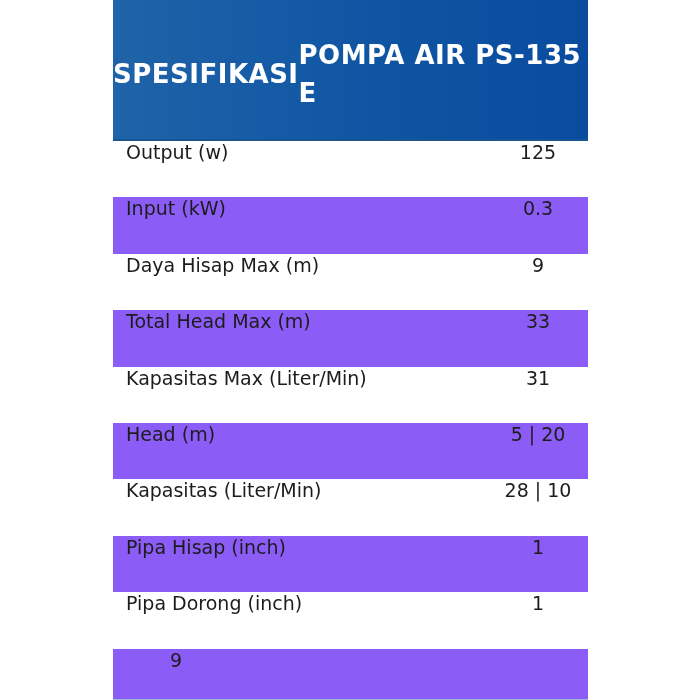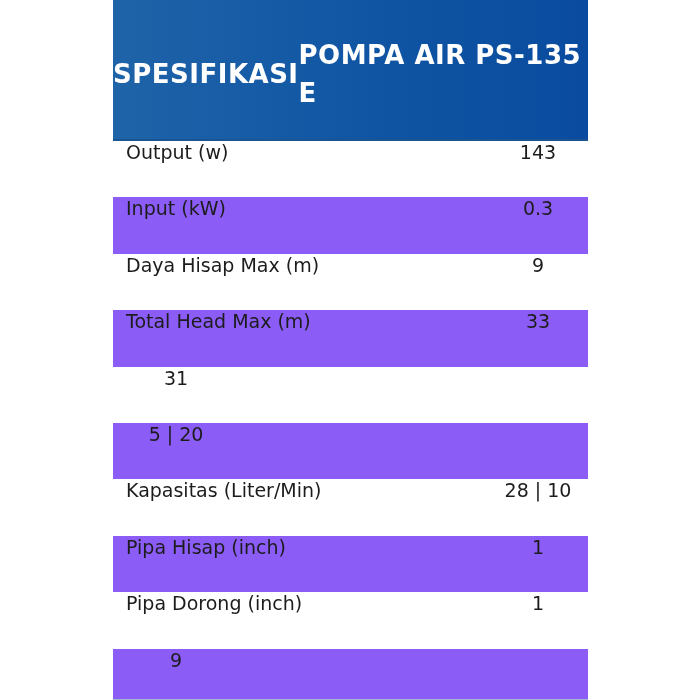--- a/index.html
+++ b/index.html
@@ -23,38 +23,40 @@
 <body>
 
 <div class="panel">
   <div class="header">
     <div class="line">SPESIFIKASI</div>
     <div class="line">POMPA AIR PS-135 E</div>
   </div>
   <div class="rows">
     <div class="row">
       <span class="label">Output (w)</span>
-      <span class="value">143</span>
+      <span class="value">125</span>
     </div>
     <div class="row alt">
       <span class="label">Input (kW)</span>
       <span class="value">0.3</span>
     </div>
     <div class="row">
       <span class="label">Daya Hisap Max (m)</span>
       <span class="value">9</span>
     </div>
     <div class="row alt">
       <span class="label">Total Head Max (m)</span>
       <span class="value">33</span>
     </div>
     <div class="row">
+      <span class="label">Kapasitas Max (Liter/Min)</span>
       <span class="value">31</span>
     </div>
     <div class="row alt">
+      <span class="label">Head (m)</span>
       <span class="value">5 | 20</span>
     </div>
     <div class="row">
       <span class="label">Kapasitas (Liter/Min)</span>
       <span class="value">28 | 10</span>
     </div>
     <div class="row alt">
       <span class="label">Pipa Hisap (inch)</span>
       <span class="value">1</span>
     </div>

